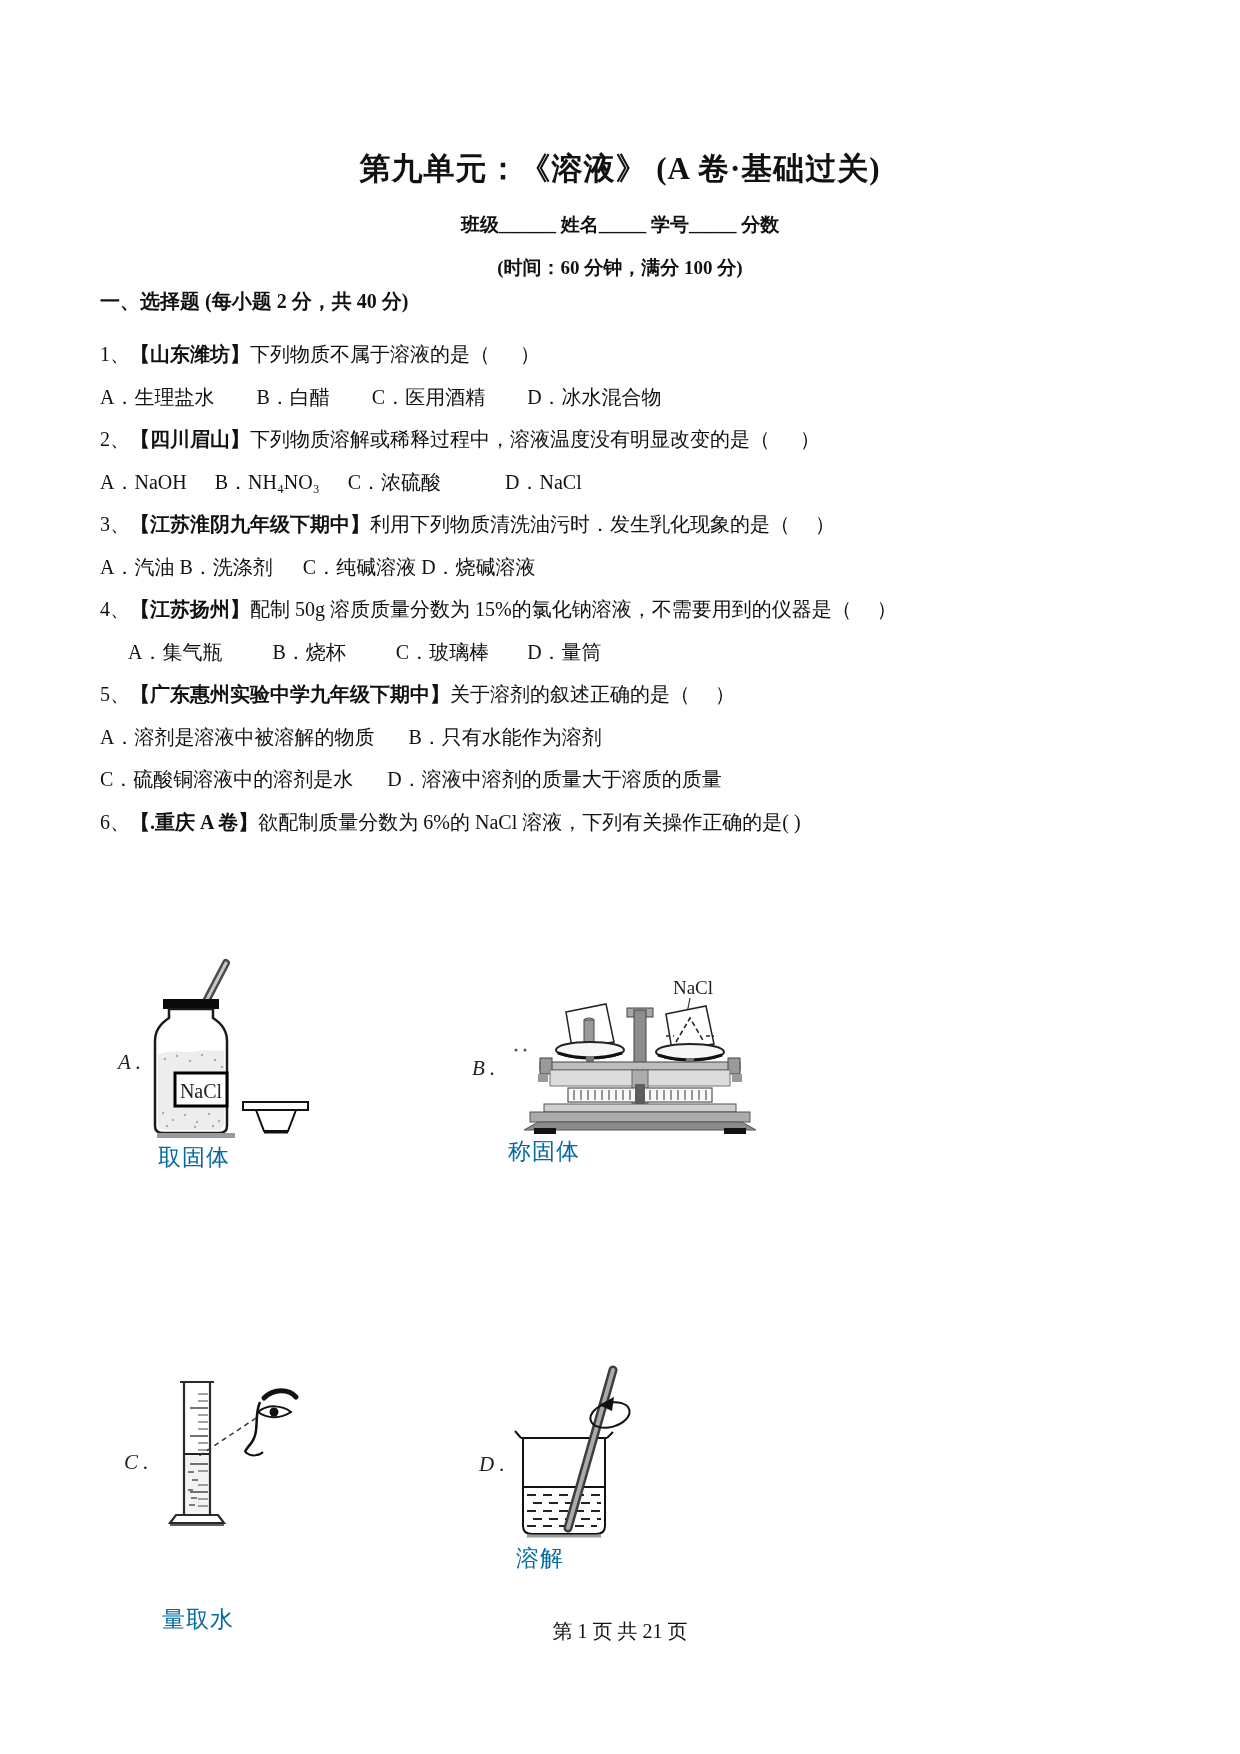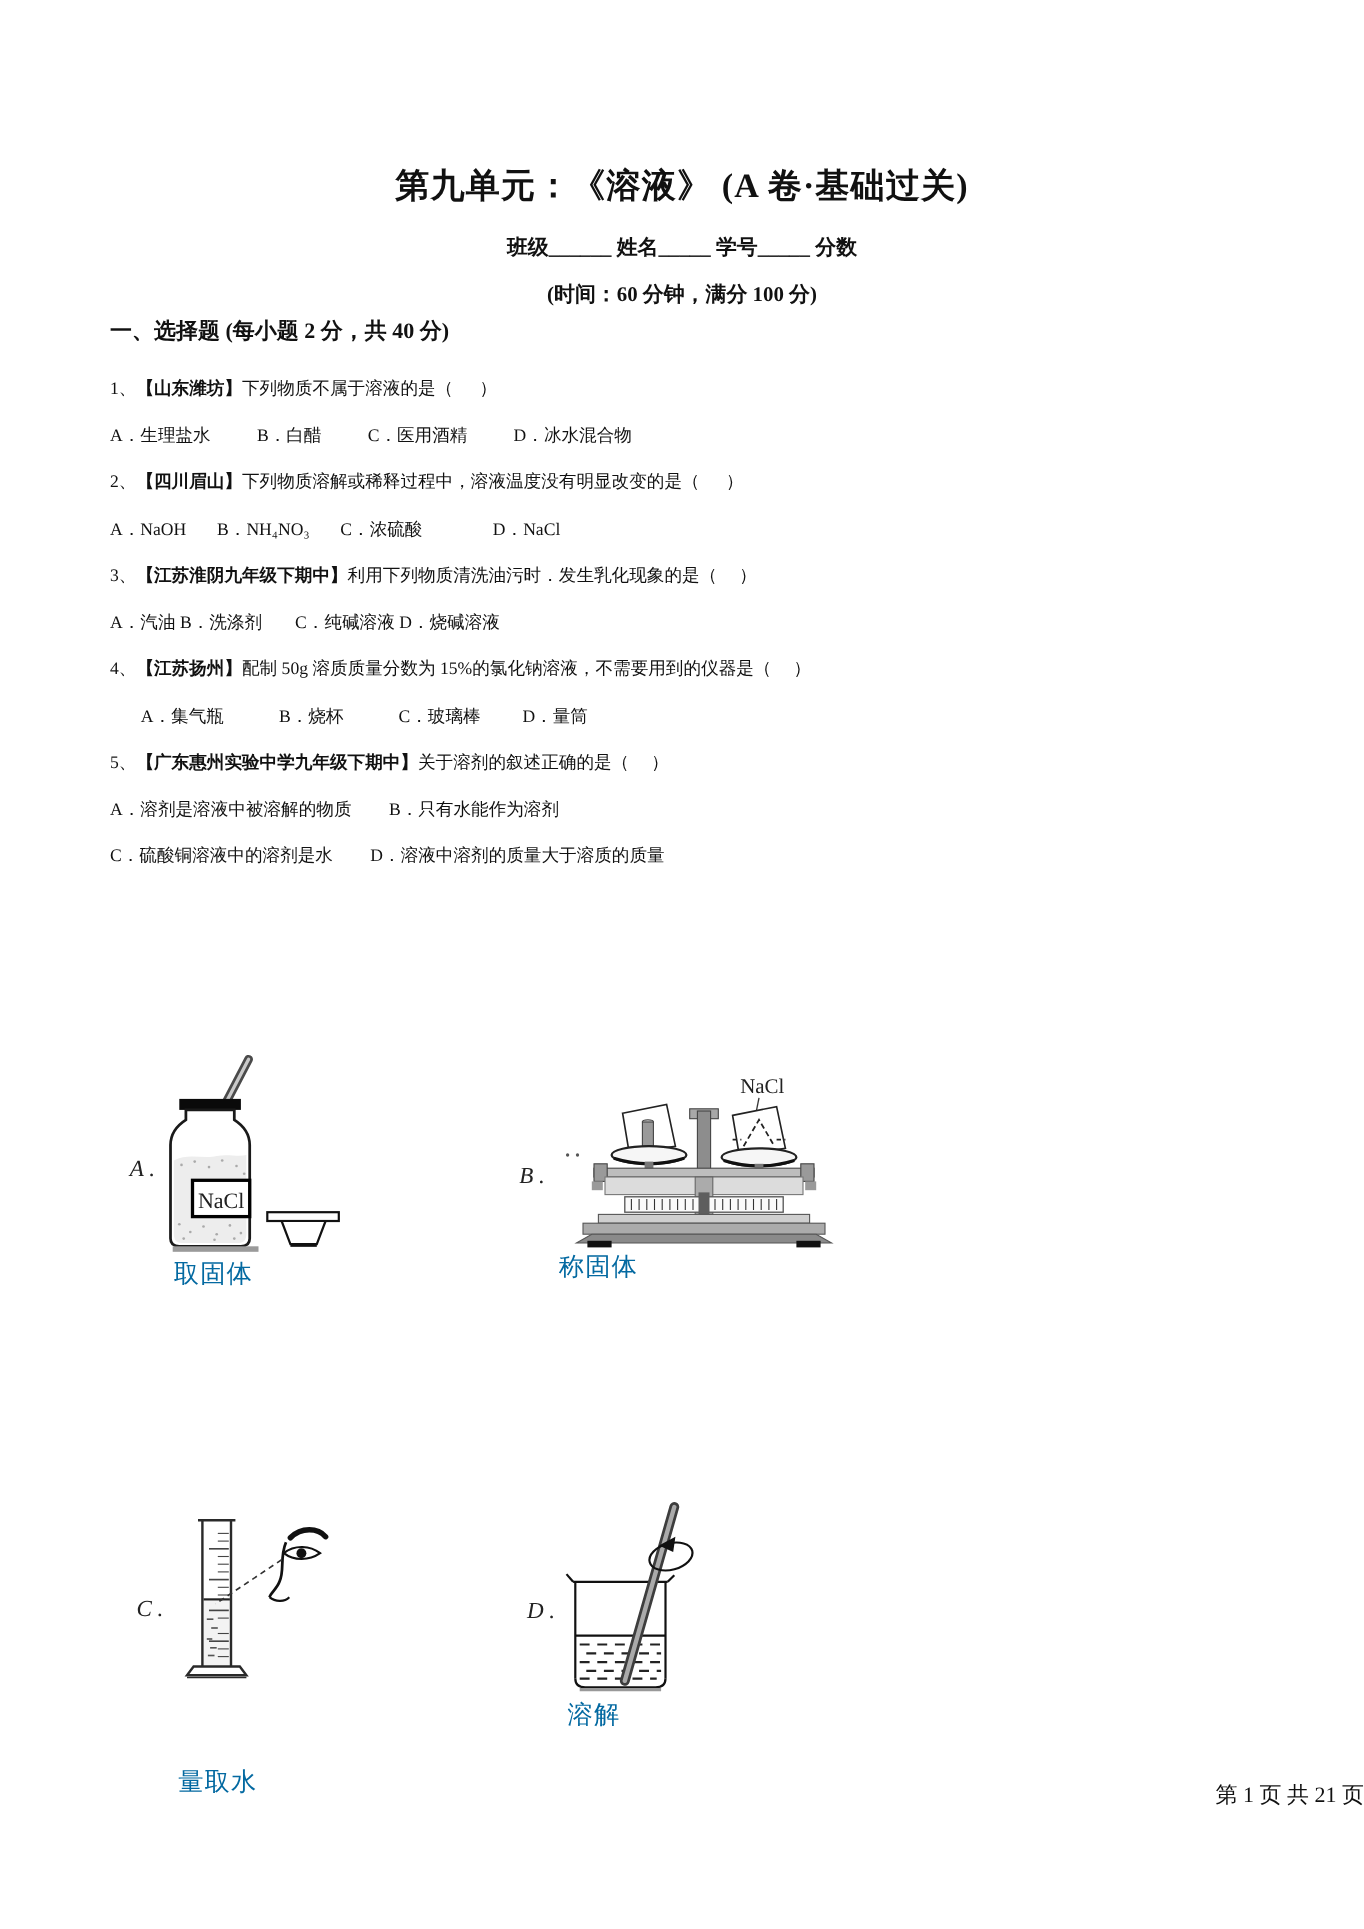--- a/index.html
+++ b/index.html
@@ -1,29 +1,29 @@
 <!DOCTYPE html>
 <html><head>
 <meta charset="utf-8">
 <style>
   html,body{margin:0;padding:0;background:#fff;}
   .page{position:relative;width:1240px;height:1754px;background:#ffffff;overflow:hidden;
         font-family:"Liberation Serif","DejaVu Serif",serif;color:#111;}
   .center-line{position:absolute;left:0;width:100%;text-align:center;}
-  .line{position:absolute;left:100px;font-size:16px;line-height:26px;}
+  .line{position:absolute;left:100px;font-size:20px;line-height:26px;}
   .t{white-space:pre;}
   .bold{font-weight:bold;}
   .title{font-size:31px;font-weight:bold;letter-spacing:1px;}
   .subline{font-size:19px;font-weight:bold;}
   .section{font-size:20px;font-weight:bold;}
   .opt{white-space:pre;margin-right:42px;display:inline-block;}
   .opt5{margin-right:34px;}
   .fig-letter{position:absolute;font-style:italic;font-size:21px;color:#222;white-space:pre;}
   .fig-caption{position:absolute;font-size:23px;color:#0369a1;letter-spacing:1px;white-space:pre;}
-  .footer{position:absolute;left:0;width:100%;text-align:right;font-size:20px;color:#111;}
+  .footer{position:absolute;left:0;width:100%;text-align:center;font-size:20px;color:#111;}
   svg{position:absolute;overflow:visible;}
 </style>
 </head>
 <body>
 
 <div class="page">
 
   <div class="center-line title" style="top:148px;"><span class="t">第九单元：《溶液》 (A 卷·基础过关)</span></div>
   <div class="center-line subline" style="top:212px;"><span class="t">班级______ 姓名_____ 学号_____ 分数</span></div>
   <div class="center-line subline" style="top:255px;"><span class="t">(时间：60 分钟，满分 100 分)</span></div>
@@ -39,20 +39,21 @@
   <div class="line" style="top:511px;"><span class="t">3、</span><span class="t bold">【江苏淮阴九年级下期中】</span><span class="t">利用下列物质清洗油污时．发生乳化现象的是（     ）</span></div>
   <div class="line" style="top:554px;"><span class="opt" style="margin-right:30px;">A．汽油 B．洗涤剂</span><span class="opt">C．纯碱溶液 D．烧碱溶液</span></div>
 
   <div class="line" style="top:596px;"><span class="t">4、</span><span class="t bold">【江苏扬州】</span><span class="t">配制 50g 溶质质量分数为 15%的氯化钠溶液，不需要用到的仪器是（     ）</span></div>
   <div class="line" style="top:639px;"><span class="opt" style="margin-right:50px;margin-left:28px;">A．集气瓶</span><span class="opt" style="margin-right:50px;">B．烧杯</span><span class="opt" style="margin-right:38px;">C．玻璃棒</span><span class="opt">D．量筒</span></div>
 
   <div class="line" style="top:681px;"><span class="t">5、</span><span class="t bold">【广东惠州实验中学九年级下期中】</span><span class="t">关于溶剂的叙述正确的是（     ）</span></div>
   <div class="line" style="top:724px;"><span class="opt opt5">A．溶剂是溶液中被溶解的物质</span><span class="opt opt5">B．只有水能作为溶剂</span></div>
   <div class="line" style="top:766px;"><span class="opt opt5">C．硫酸铜溶液中的溶剂是水</span><span class="opt opt5">D．溶液中溶剂的质量大于溶质的质量</span></div>
 
+  <div class="line" style="top:809px;"><span class="t">6、</span><span class="t bold">【.重庆 A 卷】</span><span class="t">欲配制质量分数为 6%的 NaCl 溶液，下列有关操作正确的是( )</span></div>
 
   <span class="fig-letter" style="left:118px;top:1050px;">A .</span>
   <svg style="left:105px;top:955px;" width="210" height="235" viewBox="0 0 210 235">
     <g>
       <line x1="121" y1="8" x2="74" y2="98" stroke="#4a4a4a" stroke-width="8" stroke-linecap="round"></line>
       <line x1="121" y1="8" x2="74" y2="98" stroke="#c9c9c9" stroke-width="3" stroke-linecap="round"></line>
       <ellipse cx="68" cy="106" rx="11" ry="16" transform="rotate(28 68 106)" fill="#6e6e6e" stroke="#222" stroke-width="2"></ellipse>
     </g>
     <rect x="58" y="44" width="56" height="10" fill="#0a0a0a"></rect>
     <path d="M64,54 L64,63 C53,70 50,78 50,86 L50,171 C50,176 53,178 58,178 L114,178 C119,178 122,176 122,171 L122,86 C122,78 119,70 108,63 L108,54 Z" fill="#ffffff" stroke="#1a1a1a" stroke-width="2.5"></path>

